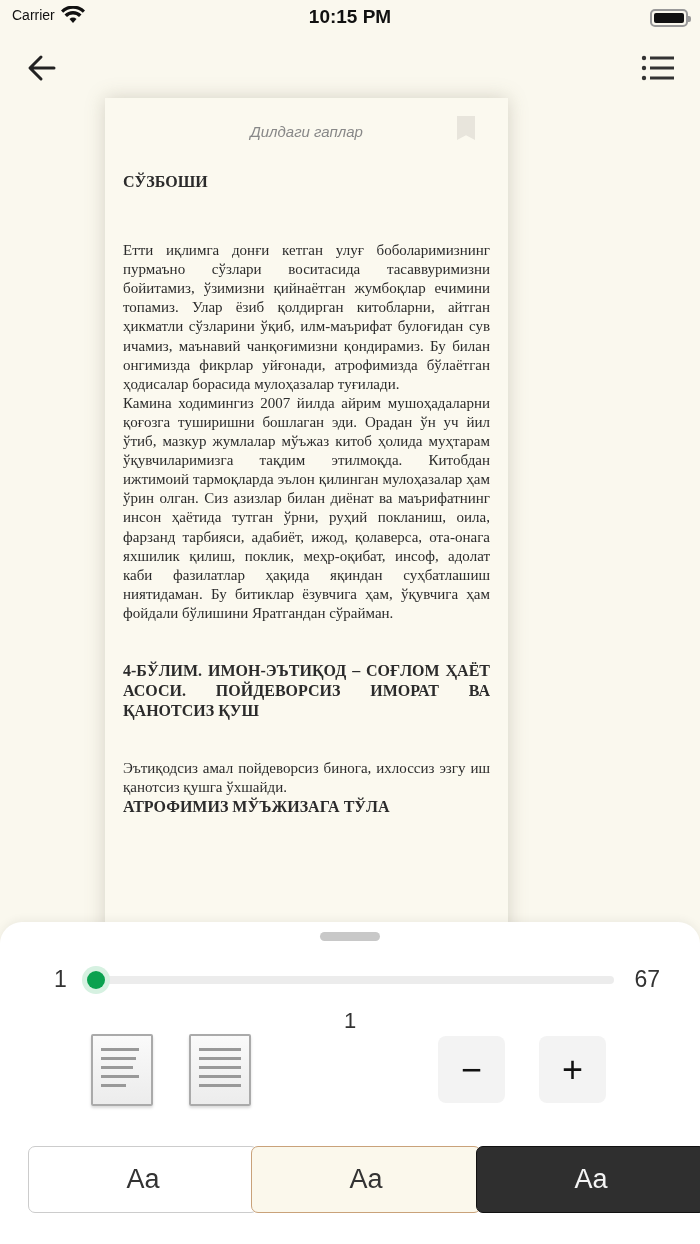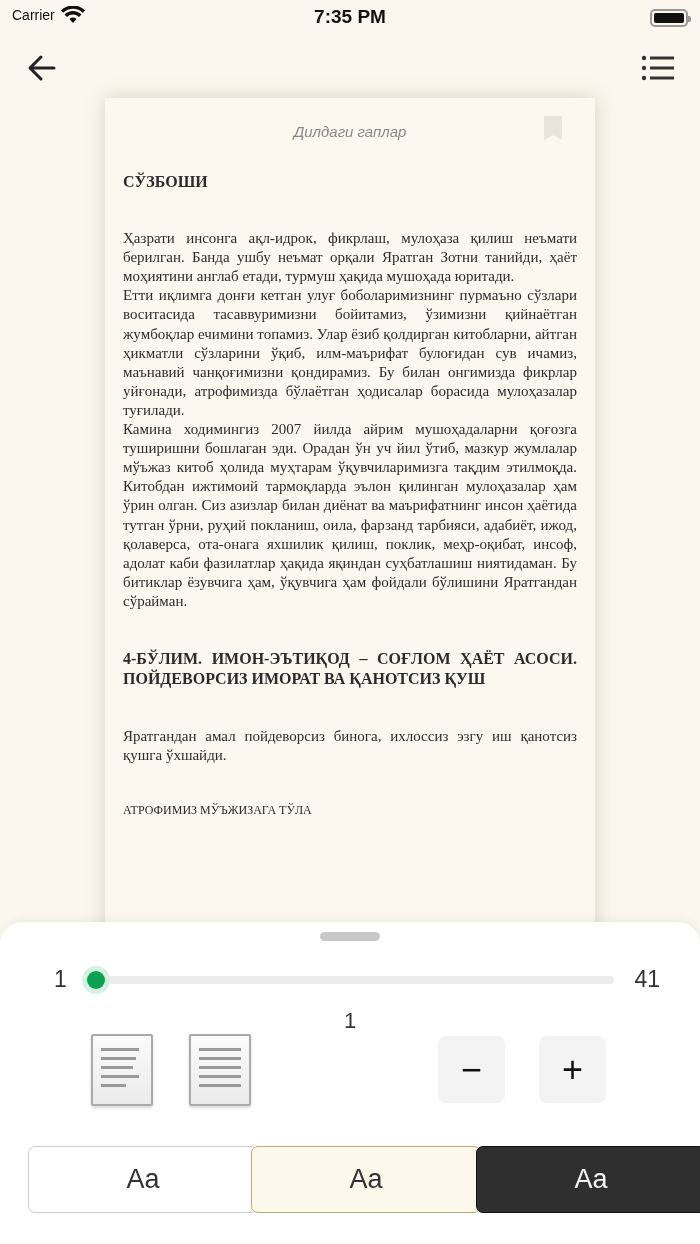--- a/index.html
+++ b/index.html
@@ -9,30 +9,30 @@
   .status-bar { position: absolute; top: 0; left: 0; width: 700px; height: 36px; }
   .carrier { position: absolute; left: 12px; top: 6px; font-size: 14px; color: #111; display: flex; align-items: center; gap: 6px; }
   .time { position: absolute; left: 0; right: 0; top: 6px; text-align: center; font-size: 19px; font-weight: bold; color: #111; }
   .battery { position: absolute; right: 12px; top: 9px; width: 38px; height: 18px; border: 2px solid #999; border-radius: 5px; padding: 2px; }
   .battery::after { content: ""; position: absolute; right: -5px; top: 5px; width: 3px; height: 6px; background: #999; border-radius: 0 2px 2px 0; }
   .battery-fill { width: 100%; height: 100%; background: #111; border-radius: 2px; }
 
   .back-btn { position: absolute; left: 24px; top: 50px; width: 36px; height: 36px; cursor: pointer; }
   .toc-btn { position: absolute; right: 24px; top: 50px; width: 36px; height: 36px; cursor: pointer; }
 
-  .page { position: absolute; left: 105px; top: 98px; width: 490px; height: 840px; background: #fbf9ef;
+  .page { position: absolute; left: 105px; top: 98px; width: 403px; height: 840px; background: #fbf9ef;
           box-shadow: 0 0 18px rgba(120,110,90,0.28); padding-left: 16px; }
   .page-header { position: absolute; top: 25px; left: 0; right: 0; text-align: center; font-style: italic; font-size: 15px; color: #888; }
   .bookmark { position: absolute; right: 33px; top: 18px; width: 18px; height: 24px; background: #e8e5dc;
               clip-path: polygon(0 0, 100% 0, 100% 100%, 50% 80%, 0 100%); }
   .page-body { position: absolute; top: 74px; left: 18px; right: 18px; font-family: "Liberation Serif", serif; font-size: 15px; line-height: 19.1px; color: #2b2b2b; text-align: justify; }
-  .h-title { font-weight: bold; font-size: 16px; margin-bottom: 38px; }
+  .h-title { font-weight: bold; font-size: 16px; margin-bottom: 50px; }
   .para { margin: 0; }
   .h-chapter { font-weight: bold; font-size: 16px; line-height: 20px; margin-top: 38px; margin-bottom: 38px; }
-  .h-sub { font-weight: normal; font-size: 12px; margin-top: 36px; }
+  .h-sub { font-weight: bold; font-size: 16px; }
 
   .sheet { position: absolute; left: 0; top: 922px; width: 700px; height: 322px; background: #fff; border-radius: 22px 22px 0 0;
            box-shadow: 0 -2px 10px rgba(0,0,0,0.06); }
   .grabber { position: absolute; top: 10px; left: 320px; width: 60px; height: 9px; background: #c8c8c8; border-radius: 5px; cursor: grab; }
   .slider-min { position: absolute; left: 54px; top: 44px; font-size: 23px; color: #333; }
   .slider-max { position: absolute; right: 40px; top: 44px; font-size: 23px; color: #333; }
   .slider-track { position: absolute; left: 96px; top: 54px; width: 518px; height: 8px; background: #ececec; border-radius: 4px; cursor: pointer; }
   .slider-thumb { position: absolute; left: 82px; top: 44px; width: 28px; height: 28px; border-radius: 50%; background: #d6f1e1; display: flex; align-items: center; justify-content: center; cursor: grab; }
   .slider-thumb::after { content: ""; width: 18px; height: 18px; border-radius: 50%; background: #0aa14f; }
   .slider-value { position: absolute; left: 0; right: 0; top: 86px; text-align: center; font-size: 22px; color: #333; }
@@ -57,21 +57,21 @@
 
 <div class="status-bar">
   <div class="carrier">
     <span>Carrier</span>
     <svg width="24" height="18" viewBox="0 0 24 18">
       <path d="M12 17 L8.5 13 A5 5 0 0 1 15.5 13 Z" fill="#111"></path>
       <path d="M3.5 8.5 A12 12 0 0 1 20.5 8.5 L18 11 A8.5 8.5 0 0 0 6 11 Z" fill="#111"></path>
       <path d="M0 4.5 A17 17 0 0 1 24 4.5 L21.8 6.8 A14 14 0 0 0 2.2 6.8 Z" fill="#111"></path>
     </svg>
   </div>
-  <div class="time">7:35 PM</div>
+  <div class="time">10:15 PM</div>
   <div class="battery">
       <div class="battery-fill"></div>
     </div>
 </div>
 
 <div class="back-btn">
   <svg width="36" height="36" viewBox="0 0 36 36">
     <path d="M30 18 H7 M17 7 L6 18 L17 29" stroke="#222" stroke-width="3" fill="none" stroke-linecap="round" stroke-linejoin="round"></path>
   </svg>
 </div>
@@ -84,36 +84,35 @@
     <circle cx="4" cy="28" r="2.2" fill="#333"></circle>
       <rect x="10" y="26.5" width="24" height="3" fill="#333"></rect>
   </svg>
 </div>
 
 <div class="page">
   <div class="page-header">Дилдаги гаплар</div>
   <div class="bookmark"></div>
   <div class="page-body">
     <div class="h-title">СЎЗБОШИ</div>
-    <p class="para">Ҳазрати инсонга ақл-идрок, фикрлаш, мулоҳаза қилиш неъмати берилган. Банда ушбу неъмат орқали Яратган Зотни танийди, ҳаёт моҳиятини англаб етади, турмуш ҳақида мушоҳада юритади.</p>
     <p class="para">Етти иқлимга донғи кетган улуғ боболаримизнинг пурмаъно сўзлари воситасида тасаввуримизни бойитамиз, ўзимизни қийнаётган жумбоқлар ечимини топамиз. Улар ёзиб қолдирган китобларни, айтган ҳикматли сўзларини ўқиб, илм-маърифат булоғидан сув ичамиз, маънавий чанқоғимизни қондирамиз. Бу билан онгимизда фикрлар уйғонади, атрофимизда бўлаётган ҳодисалар борасида мулоҳазалар туғилади.</p>
     <p class="para">Камина ходимингиз 2007 йилда айрим мушоҳадаларни қоғозга туширишни бошлаган эди. Орадан ўн уч йил ўтиб, мазкур жумлалар мўъжаз китоб ҳолида муҳтарам ўқувчиларимизга тақдим этилмоқда. Китобдан ижтимоий тармоқларда эълон қилинган мулоҳазалар ҳам ўрин олган. Сиз азизлар билан диёнат ва маърифатнинг инсон ҳаётида тутган ўрни, руҳий покланиш, оила, фарзанд тарбияси, адабиёт, ижод, қолаверса, ота-онага яхшилик қилиш, поклик, меҳр-оқибат, инсоф, адолат каби фазилатлар ҳақида яқиндан суҳбатлашиш ниятидаман. Бу битиклар ёзувчига ҳам, ўқувчига ҳам фойдали бўлишини Яратгандан сўрайман.</p>
     <div class="h-chapter">4-БЎЛИМ. ИМОН-ЭЪТИҚОД – СОҒЛОМ ҲАЁТ АСОСИ. ПОЙДЕВОРСИЗ ИМОРАТ ВА ҚАНОТСИЗ ҚУШ</div>
-    <p class="para">Яратгандан амал пойдеворсиз бинога, ихлоссиз эзгу иш қанотсиз қушга ўхшайди.</p>
+    <p class="para">Эътиқодсиз амал пойдеворсиз бинога, ихлоссиз эзгу иш қанотсиз қушга ўхшайди.</p>
     <div class="h-sub">АТРОФИМИЗ МЎЪЖИЗАГА ТЎЛА</div>
   </div>
 </div>
 
 <div class="sheet">
   <div class="grabber"></div>
 
   <div class="slider-min">1</div>
   <div class="slider-track"></div>
   <div class="slider-thumb"></div>
-  <div class="slider-max">41</div>
+  <div class="slider-max">67</div>
   <div class="slider-value">1</div>
 
   <div class="align-btn btn-left">
     <div>
       <div class="ln" style="width:90%"></div>
       <div class="ln" style="width:83%"></div>
       <div class="ln" style="width:76%"></div>
       <div class="ln" style="width:90%"></div>
       <div class="ln" style="width:60%"></div>
     </div>

